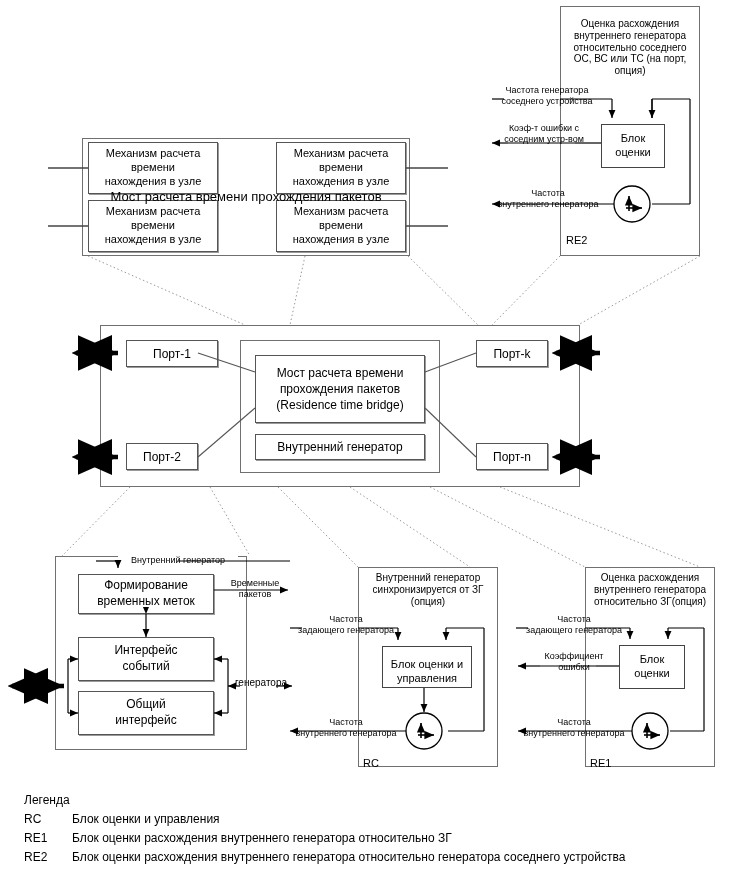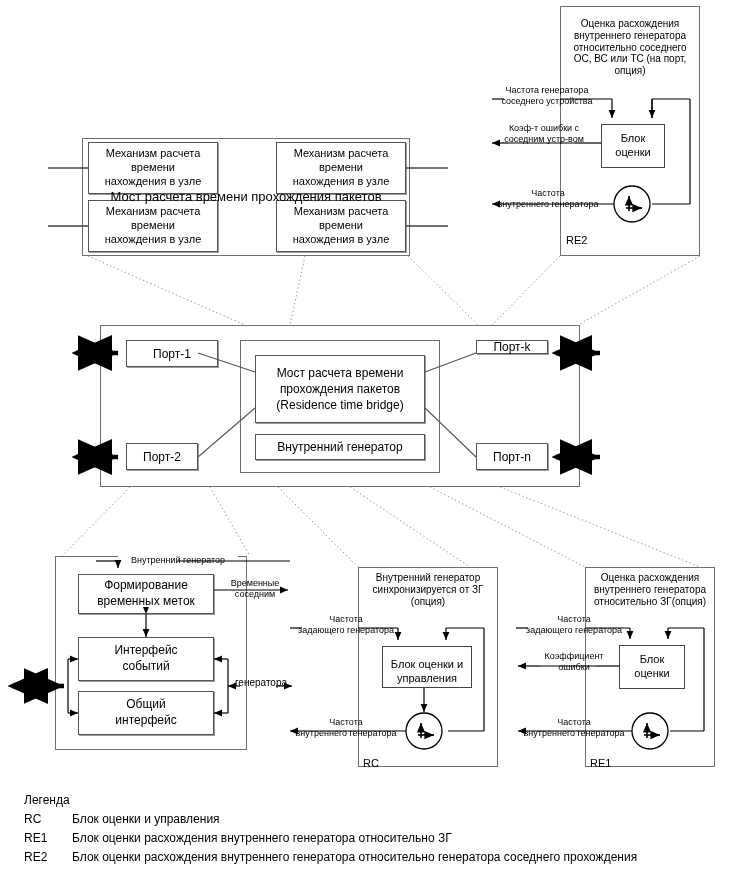--- a/index.html
+++ b/index.html
@@ -145,21 +145,21 @@
   <div class="box shadow" style="left:255px;top:434px;width:170px;height:26px;">
     <span class="t12">Внутренний генератор</span>
   </div>
 
   <div class="box shadow" style="left:126px;top:340px;width:92px;height:27px;">
     <span class="t12">Порт-1</span>
   </div>
   <div class="box shadow" style="left:126px;top:443px;width:72px;height:27px;">
     <span class="t12">Порт-2</span>
   </div>
-  <div class="box shadow" style="left:476px;top:340px;width:72px;height:14px;">
+  <div class="box shadow" style="left:476px;top:340px;width:72px;height:27px;">
     <span class="t12">Порт-k</span>
   </div>
   <div class="box shadow" style="left:476px;top:443px;width:72px;height:27px;">
     <span class="t12">Порт-n</span>
   </div>
 
   <svg class="layer">
     <defs>
       <marker id="bd" markerWidth="10" markerHeight="10" refX="9" refY="4" orient="auto">
         <path d="M0,0 L9,4 L0,8 z" fill="#000"></path>
@@ -194,21 +194,21 @@
     <span class="t12" style="white-space:pre-line;line-height:1.3;">Интерфейс
 событий</span>
   </div>
   <div class="box shadow" style="left:78px;top:691px;width:136px;height:44px;">
     <span class="t12" style="white-space:pre-line;line-height:1.3;">Общий
 интерфейс</span>
   </div>
 
   <div class="lbl t9" style="left:118px;top:555px;width:120px;background:#fff;">Внутренний генератор</div>
   <div class="lbl t9" style="left:222px;top:578px;width:66px;">Временные
-соседним</div>
+пакетов</div>
   <div class="lbl t10" style="left:228px;top:677px;width:66px;">генератора</div>
 
   <svg class="layer">
     <g stroke="#000" stroke-width="1.2" fill="none">
 
       <line x1="178" y1="561" x2="247" y2="561"></line>
       <line x1="247" y1="561" x2="290" y2="561"></line>
       <line x1="118" y1="561" x2="118" y2="568" marker-end="url(#ar)"></line>
       <line x1="118" y1="561" x2="96" y2="561"></line>
 
@@ -318,15 +318,15 @@
 
   <div class="legend" style="left:24px;top:793px;">Легенда</div>
 
   <div class="legend-key" style="left:24px;top:812px;">RC</div>
   <div class="legend-row" style="left:72px;top:812px;">Блок оценки и управления</div>
 
   <div class="legend-key" style="left:24px;top:831px;">RE1</div>
   <div class="legend-row" style="left:72px;top:831px;">Блок оценки расхождения внутреннего генератора относительно ЗГ</div>
 
   <div class="legend-key" style="left:24px;top:850px;">RE2</div>
-  <div class="legend-row" style="left:72px;top:850px;">Блок оценки расхождения внутреннего генератора относительно генератора соседнего прохождения</div>
+  <div class="legend-row" style="left:72px;top:850px;">Блок оценки расхождения внутреннего генератора относительно генератора соседнего устройства</div>
 
 </div>
 
 </body></html>

